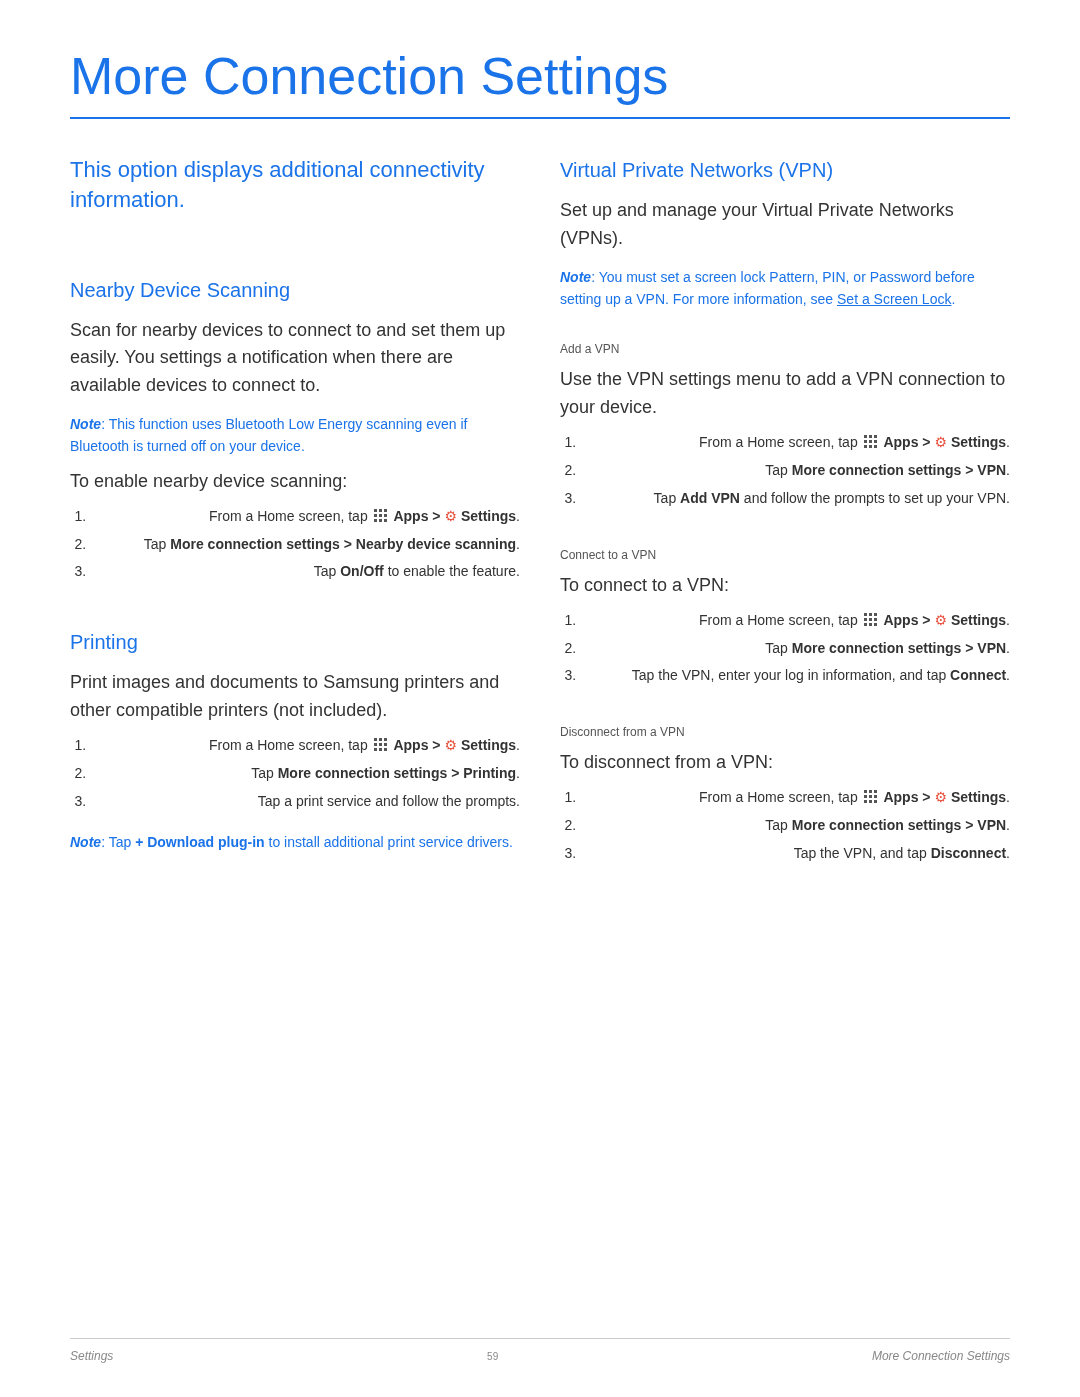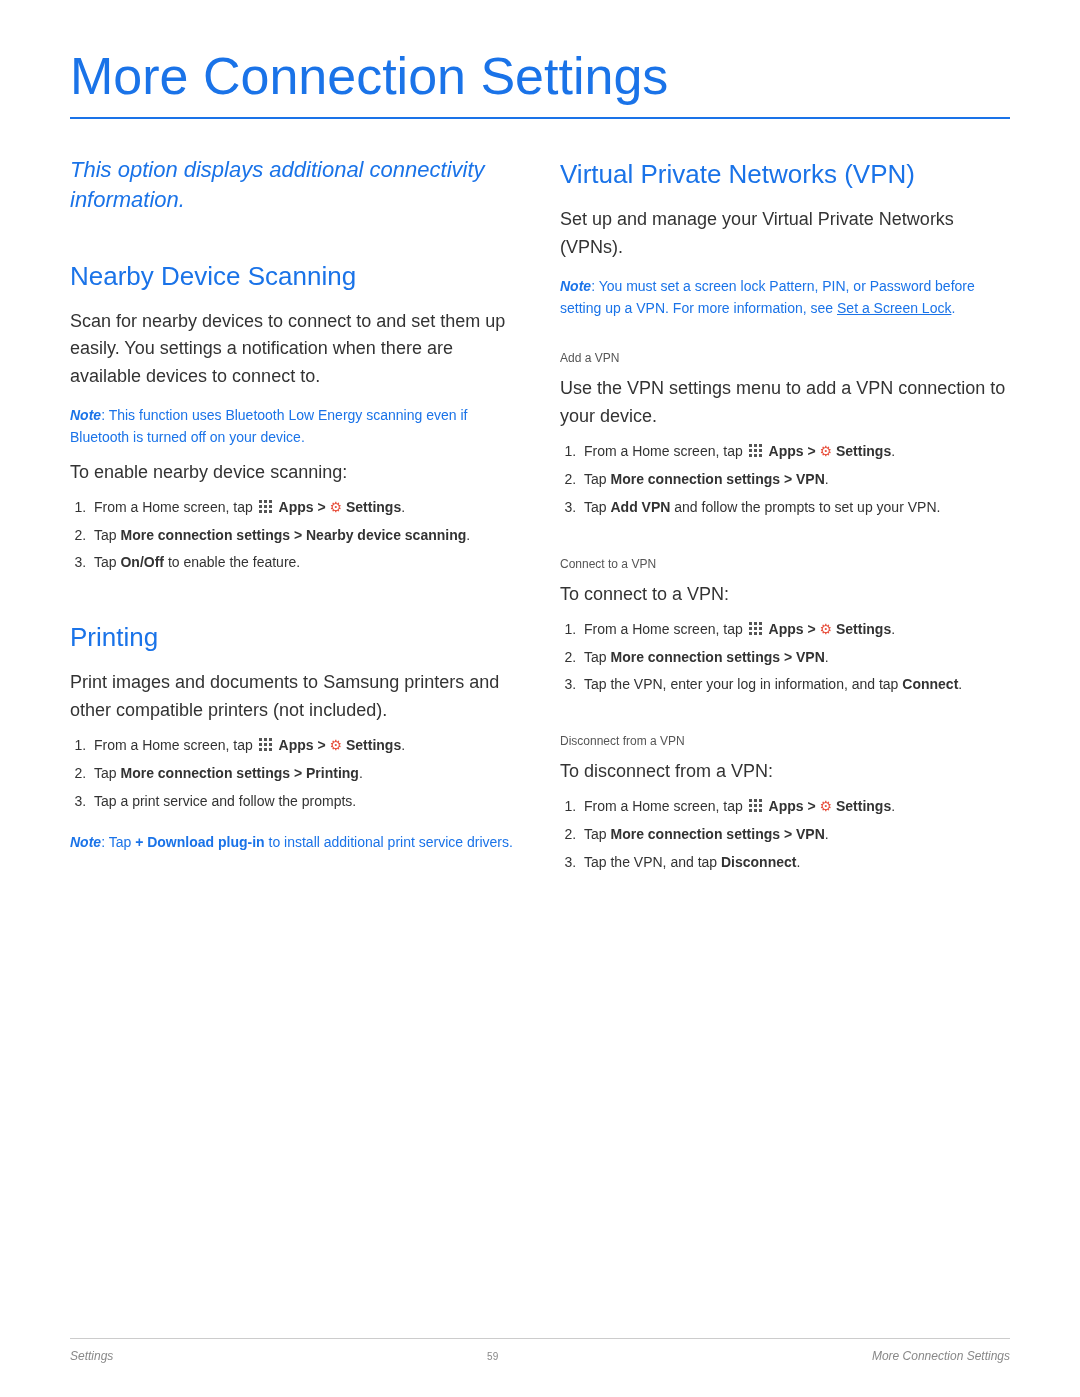--- a/index.html
+++ b/index.html
@@ -36,29 +36,28 @@
       grid-template-columns: 1fr 1fr;
       gap: 40px;
     }
     .left-col, .right-col {
       display: flex;
       flex-direction: column;
       gap: 0;
     }
     .intro-text {
       font-family: Arial, sans-serif;
-      font-style: italic;
       font-size: 22px;
       color: #1a73e8;
       line-height: 1.35;
-      margin-bottom: 14px;
+      margin-bottom: 32px;
     }
     .section-title {
       font-family: Arial, sans-serif;
-      font-size: 26px;
+      font-size: 20px;
       font-weight: 400;
       color: #1a73e8;
       margin-bottom: 12px;
       margin-top: 28px;
     }
     .section-title:first-child {
       margin-top: 0;
     }
     .subsection-title {
       font-family: Arial, sans-serif;
@@ -92,20 +91,21 @@
       margin-left: 20px;
       margin-bottom: 10px;
     }
     ol li {
       font-family: Arial, sans-serif;
       font-size: 14px;
       color: #333333;
       line-height: 1.55;
       margin-bottom: 6px;
       padding-left: 4px;
+      text-align: right;
     }
     .bold { font-weight: bold; }
     .link { color: #1a73e8; text-decoration: underline; }
     .apps-dots {
       display: inline-grid;
       grid-template-columns: repeat(3, 4px);
       grid-template-rows: repeat(3, 4px);
       gap: 1px;
       vertical-align: middle;
       margin: 0 2px;

